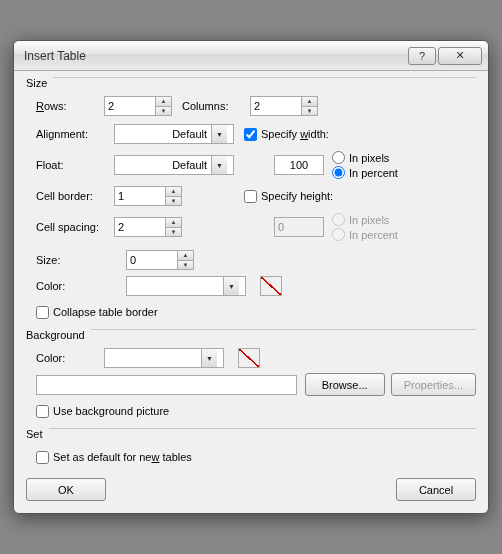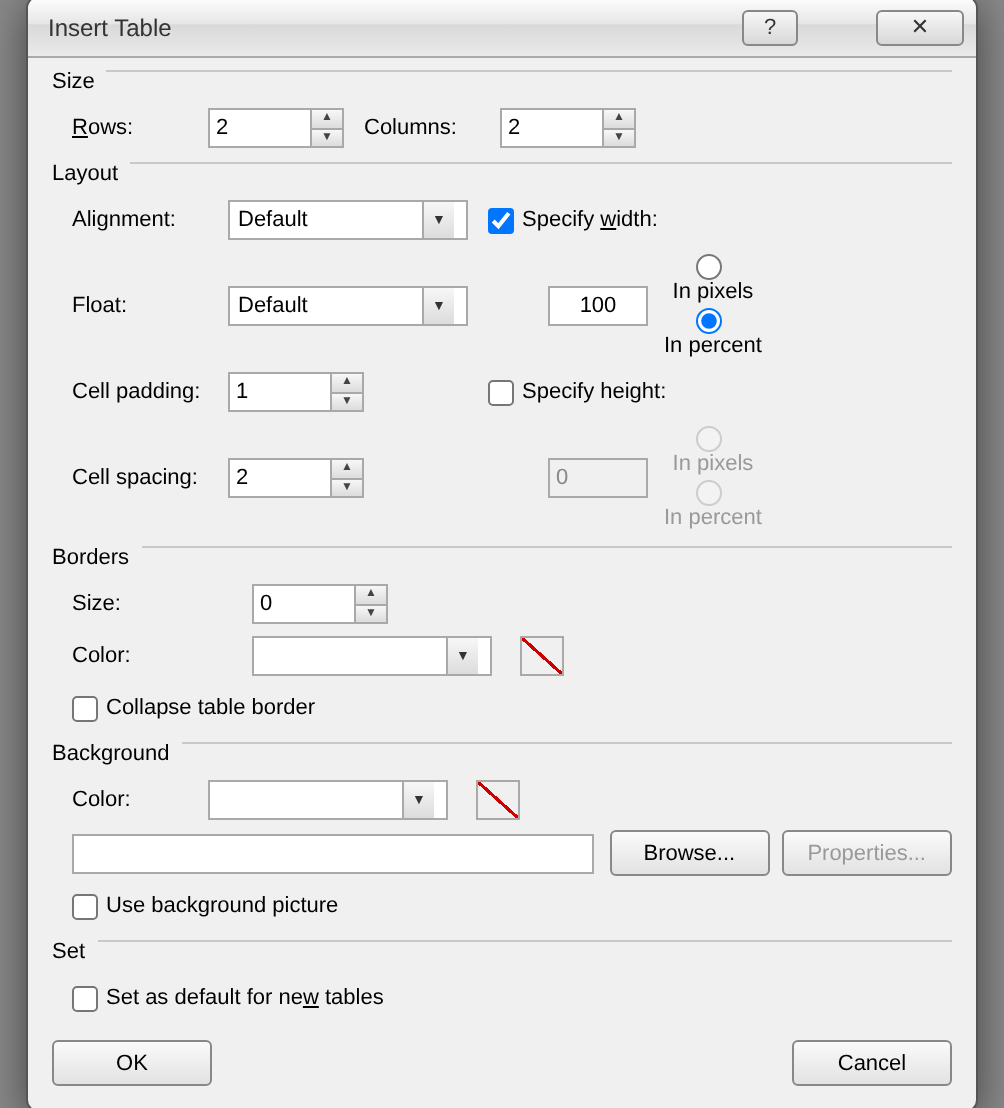--- a/index.html
+++ b/index.html
@@ -22,21 +22,20 @@
     box-shadow: 0 4px 20px rgba(0,0,0,0.5);
     overflow: hidden;
   }
   .titlebar {
     background: linear-gradient(to bottom, #fdfdfd 0%, #e6e6e6 45%, #d9d9d9 46%, #eaeaea 100%);
     border-bottom: 1px solid #aaa;
     height: 30px;
     display: flex;
     align-items: center;
     padding: 0 6px 0 10px;
-    gap: 37px;
   }
   .titlebar .title {
     flex: 1;
     color: #333;
     font-size: 12px;
   }
   .titlebar .btn {
     width: 28px;
     height: 18px;
     margin-left: 2px;
@@ -106,36 +105,37 @@
     color:#444;
   }
   .spinner span:first-child { border-bottom:1px solid #a9a9a9; }
   .combo {
     display:inline-flex;
     align-items:center;
     height:20px;
     border:1px solid #a9a9a9;
     background:#fff;
     margin-right:10px;
+    text-align:right;
   }
   .combo .txt { padding:0 4px; display:inline-block; }
   .combo .arrow {
     width:16px; height:100%;
     border-left:1px solid #a9a9a9;
     background: linear-gradient(to bottom,#f7f7f7,#dcdcdc);
     display:flex;align-items:center;justify-content:center;
     font-size:7px;color:#333;
   }
   .chk {
     display:inline-flex; align-items:center;
     margin-right:6px;
   }
   .chk input { margin:0 4px 0 0; }
   .radio-col { margin-left: 8px; }
-  .radio-col label { display:flex; align-items:center; font-size:11px; margin:2px 0;flex-direction:column;}
+  .radio-col label { display:flex; align-items:center; font-size:11px; margin:2px 0;}
   .radio-col input { margin:0 4px 0 0; }
   .radio-col.disabled label { color:#999; }
   .swatch {
     width:22px;height:20px;
     border:1px solid #a9a9a9;
     background: linear-gradient(to top right, transparent 47%, #c00 47%, #c00 53%, transparent 53%);
     margin-left:4px;
   }
   .path-input {
     flex:1; height:20px; border:1px solid #a9a9a9; background:#fff;
@@ -192,24 +192,20 @@
         <span class="lbl narrow">Columns:</span>
         <input type="text" class="val" style="width: 52px;" value="2">
         <div class="spinner">
             <span>▲</span>
             <span>▼</span>
           </div>
       </div>
     </div>
 
     <div class="group">
-      <div class="group-header">
-          <span class="label">Layout</span>
-          <div class="line"></div>
-        </div>
 
       <div class="row">
         <span class="lbl">Alignment:</span>
         <div class="combo" style="width:120px">
           <span class="txt" style="width:96px">Default</span>
           <span class="arrow">▼</span>
         </div>
         <label class="chk">
           <input type="checkbox" checked="" style="">
           <span>Specify <span class="underline-letter">w</span>idth:</span>
@@ -230,21 +226,21 @@
               <span>In pixels</span>
             </label>
           <label>
               <input type="radio" name="wunit" checked="" style="">
               <span>In percent</span>
             </label>
         </div>
       </div>
 
       <div class="row">
-        <span class="lbl">Cell padding:</span>
+        <span class="lbl">Cell border:</span>
         <input type="text" class="val" style="width: 52px;" value="1">
         <div class="spinner">
             <span>▲</span>
             <span>▼</span>
           </div>
         <span style="width:52px"></span>
         <label class="chk">
           <input type="checkbox" style="">
           <span>Specify height:</span>
         </label>
@@ -267,24 +263,20 @@
             </label>
           <label>
               <input type="radio" name="hunit" disabled="" style="">
               <span>In percent</span>
             </label>
         </div>
       </div>
     </div>
 
     <div class="group">
-      <div class="group-header">
-          <span class="label">Borders</span>
-          <div class="line"></div>
-        </div>
       <div class="row">
         <span class="lbl narrow" style="width:90px">Size:</span>
         <input type="text" class="val" style="width: 52px;" value="0">
         <div class="spinner">
             <span>▲</span>
             <span>▼</span>
           </div>
       </div>
       <div class="row">
         <span class="lbl narrow" style="width:90px">Color:</span>

